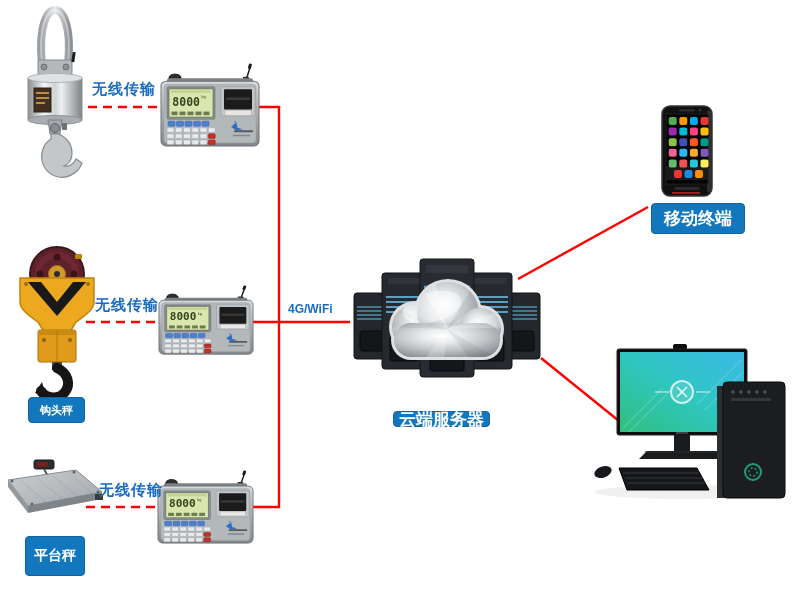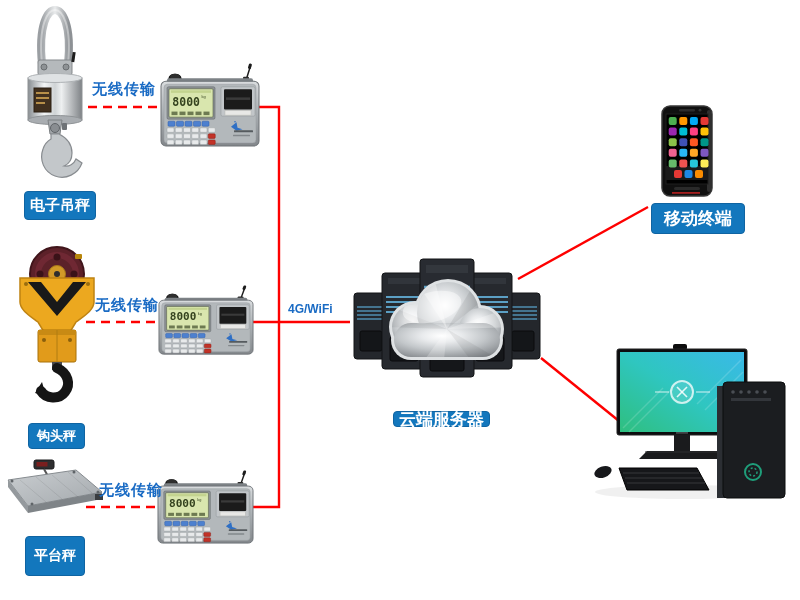--- a/index.html
+++ b/index.html
@@ -164,21 +164,20 @@
     <g fill="#c49a4e" opacity="0.9">
       <rect x="18" y="90" width="13" height="2"></rect>
         <rect x="18" y="95" width="13" height="2"></rect>
         <rect x="18" y="100" width="9" height="2"></rect>
     </g>
     <polygon points="30,118 44,118 42,132 32,132" fill="#a5a9ad" stroke="#7d8184"></polygon>
     <circle cx="37" cy="126" r="4.5" fill="#898d91" stroke="#606468"></circle>
     <rect x="44" y="121" width="5" height="7" rx="1" fill="#6e7276"></rect>
     <path d="M33,132 h8 c8,4 13,11 13,19 c0,6 -3,11 -8,13 c5,1 10,-2 12,-7 l6,4 c-4,11 -16,17 -27,13 C26,170 21,158 25,147 c1.5,-4.5 4.5,-8 8,-10 z" fill="#c3c7ca" stroke="#888c90" stroke-width="1.2"></path>
   </svg>
-  <div class="tag" style="left:24px;top:191px;width:72px;height:29px;font-size:15px">电子吊秤</div>
 
   <svg class="dev" style="left:12px;top:246px;width:86px;height:158px" viewBox="0 0 86 158">
     <g>
       <circle cx="45" cy="28" r="27" fill="#5c2129" stroke="#40151b" stroke-width="2"></circle>
       <circle cx="45" cy="28" r="19" fill="none" stroke="#6f2833" stroke-width="6"></circle>
       <circle cx="45" cy="11" r="3.5" fill="#3a1218"></circle>
         <circle cx="62" cy="28" r="3.5" fill="#3a1218"></circle>
         <circle cx="28" cy="28" r="3.5" fill="#3a1218"></circle>
       <circle cx="45" cy="28" r="8.5" fill="#d29a28" stroke="#a87718"></circle>
       <circle cx="45" cy="28" r="3" fill="#2e2e2e"></circle>
@@ -192,21 +191,21 @@
     <rect x="26" y="84" width="38" height="5" fill="#c88a14"></rect>
     <line x1="45" y1="84" x2="45" y2="116" stroke="#b07c12"></line>
     <circle cx="32" cy="94" r="2" fill="#8a5f0c"></circle>
       <circle cx="58" cy="94" r="2" fill="#8a5f0c"></circle>
     <rect x="40" y="116" width="10" height="8" fill="#4a4a4e"></rect>
     <g>
       <path d="M45,122 C56,127 59,138 53,146 C47,154 34,153 29,145" fill="none" stroke="#151515" stroke-width="10" stroke-linecap="round"></path>
       <polygon points="23,147 30,136 34,150" fill="#151515"></polygon>
     </g>
   </svg>
-  <div class="tag" style="left:28px;top:423px;width:57px;height:26px;font-size:13px">钩头秤</div>
+  <div class="tag" style="left:28px;top:397px;width:57px;height:26px;font-size:11px">钩头秤</div>
 
   <svg class="dev" style="left:2px;top:458px;width:104px;height:62px" viewBox="0 0 104 62">
     <g>
       <rect x="32" y="2" width="20" height="9" rx="2" fill="#2e2e30" stroke="#1a1a1c"></rect>
       <rect x="34.5" y="4" width="11" height="4.5" fill="#7a1f1f"></rect>
       <line x1="42" y1="11" x2="47" y2="20" stroke="#555" stroke-width="2"></line>
     </g>
     <polygon points="6,22 74,12 100,34 26,48" fill="url(#gPlate)" stroke="#878c90"></polygon>
     <g stroke="#000000" stroke-opacity="0.08">
       <line x1="18" y1="22" x2="44" y2="44"></line>

